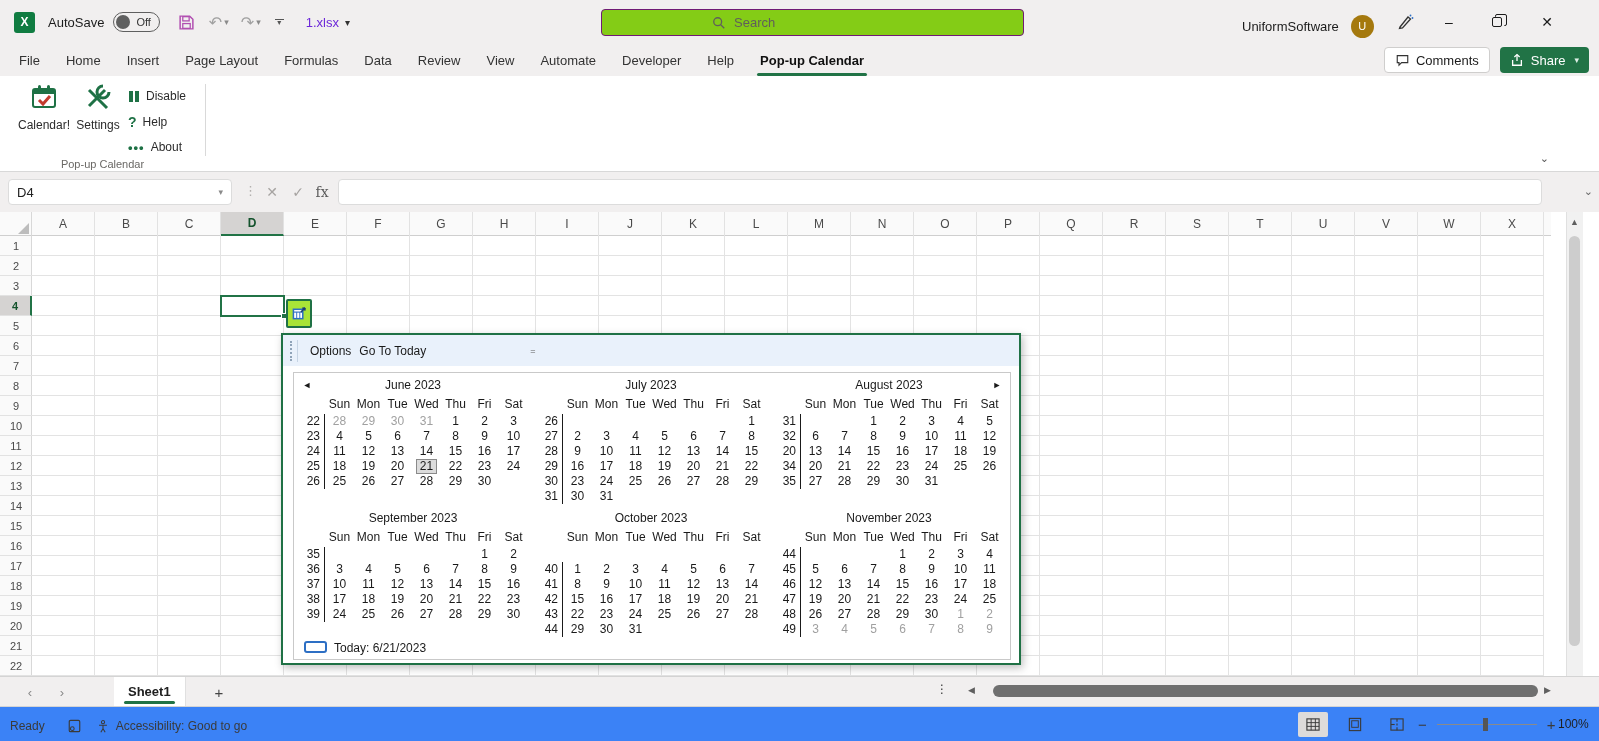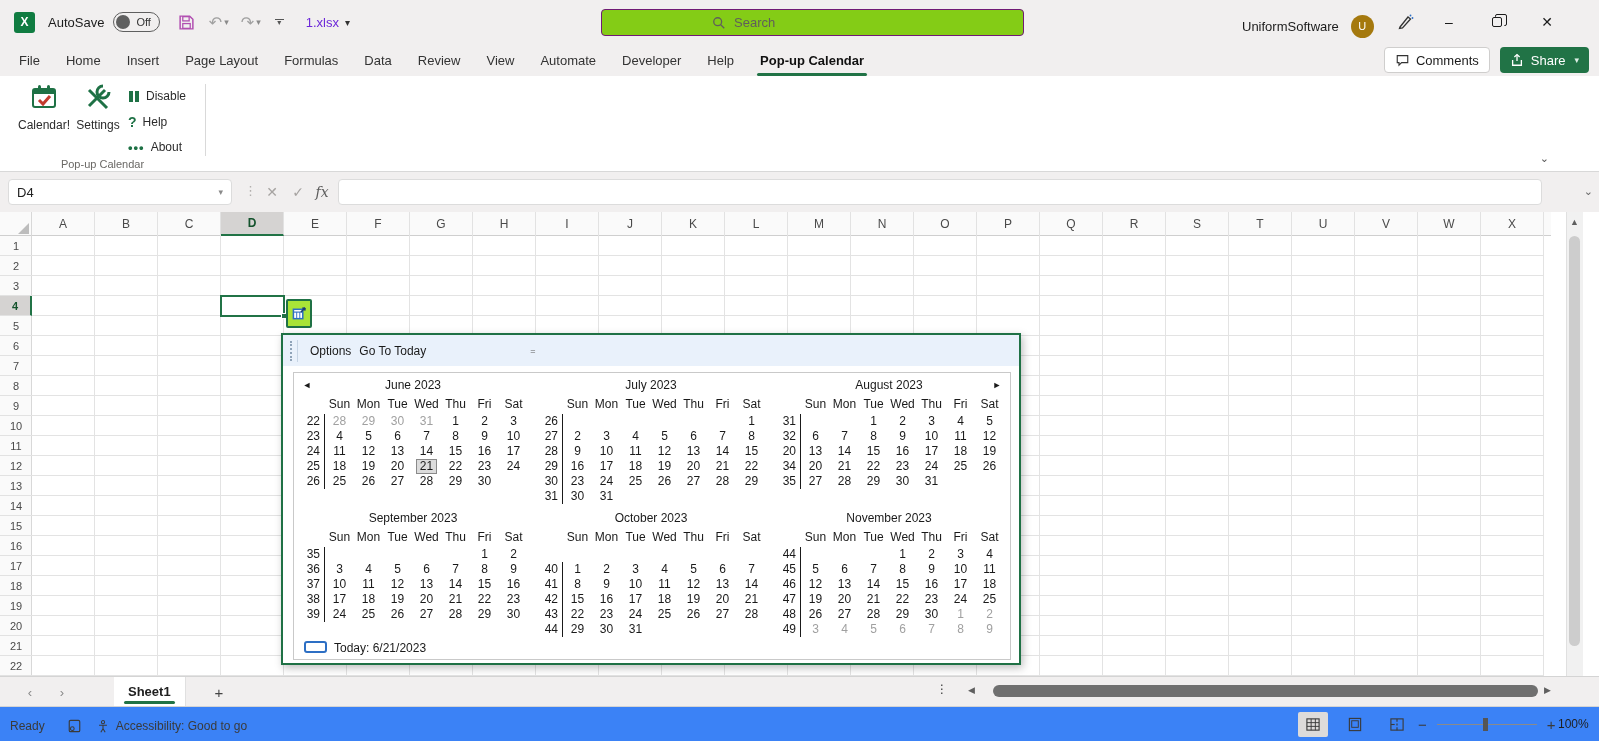--- a/index.html
+++ b/index.html
@@ -48,21 +48,21 @@
   .groupdiv{position:absolute;left:205px;top:8px;height:72px;width:1px;background:#d9d9d9;}
   .ribbon-collapse{position:absolute;right:48px;top:76px;color:#555;font-size:11px;}
 
   
   .frow{position:absolute;left:0;top:172px;width:1599px;height:40px;background:#f1efef;display:flex;align-items:center;}
   .namebox{position:absolute;left:8px;top:7px;width:224px;height:26px;background:#fff;border:1px solid #dcdcdc;border-radius:4px;
            display:flex;align-items:center;padding:0 8px;color:#222;}
   .namebox .chev{margin-left:auto;}
   .fdots{position:absolute;left:244px;top:11px;color:#b3b0ae;font-size:13px;letter-spacing:0;}
   .fbtn{position:absolute;top:7px;width:24px;height:26px;display:flex;align-items:center;justify-content:center;color:#a6a3a1;font-size:14px;}
-  .fx{font-family:"DejaVu Serif","Liberation Serif",serif;font-style:italic;color:#5c5c5c;font-size:14px;}
+  .fx{font-family:"DejaVu Serif","Liberation Serif",serif;color:#5c5c5c;font-size:14px;}
   .fbar{position:absolute;left:338px;top:7px;width:1204px;height:26px;background:#fff;border:1px solid #dcdcdc;border-radius:4px;}
   .fbar-chev{position:absolute;right:6px;top:13px;color:#666;font-size:11px;}
 
   
   .colheaders{position:absolute;left:0;top:212px;width:1551px;height:24px;background:#fafafa;border-bottom:1px solid #cfcfcf;display:flex;}
   .corner{width:32px;height:24px;border-right:1px solid #d8d8d8;position:relative;}
   .corner:after{content:"";position:absolute;right:2px;bottom:2px;border-left:11px solid transparent;border-bottom:11px solid #bdbdbd;}
   .colh{width:63px;height:24px;display:flex;align-items:center;justify-content:center;font-size:12px;color:#4a4a4a;border-right:1px solid #e2e2e2;}
   .colh.sel{background:#d5d3d2;color:#14532d;border-bottom:2px solid #217346;font-weight:bold;}
   .rowheaders{position:absolute;left:0;top:236px;width:32px;height:440px;background:#fafafa;border-right:1px solid #d8d8d8;}

